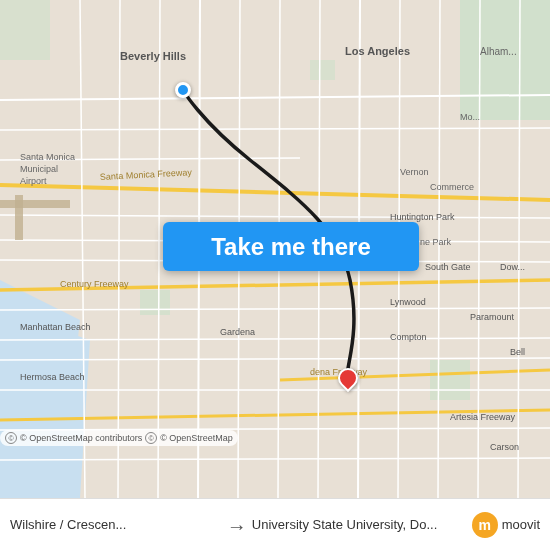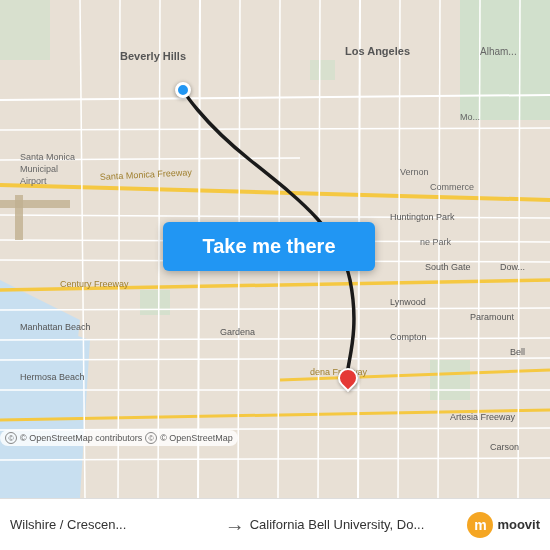--- a/index.html
+++ b/index.html
@@ -25,27 +25,27 @@
       width: 100%;
       height: 100%;
       position: absolute;
       top: 0; left: 0;
     }
 
     #take-me-there-btn {
       position: absolute;
       top: 222px;
       left: 163px;
-      width: 212px;
+      width: 256px;
       height: 49px;
       background: #2196F3;
       color: white;
       border: none;
       border-radius: 6px;
-      font-size: 20px;
+      font-size: 24px;
       font-weight: bold;
       cursor: pointer;
       z-index: 10;
       display: flex;
       align-items: center;
       justify-content: center;
       box-shadow: 0 2px 8px rgba(0,0,0,0.3);
     }
 
     #footer {
@@ -98,21 +98,21 @@
       height: 26px;
       display: flex;
       align-items: center;
       justify-content: center;
       font-weight: bold;
       font-size: 14px;
     }
 
     .moovit-text {
       font-size: 13px;
-      font-weight: bold;
+      font-weight: normal;
       color: #333;
     }
 
     #attribution {
       position: absolute;
       bottom: 52px;
       left: 0;
       background: rgba(255,255,255,0.8);
       font-size: 9px;
       color: #555;
@@ -284,21 +284,21 @@
     </div>
 
   </div>
 
   <div id="footer">
     <div id="footer-from">
       <span class="footer-label">Wilshire / Crescen...</span>
     </div>
     <span class="footer-arrow">→</span>
     <div id="footer-to">
-      <span class="footer-label">California Bell University, Do...</span>
+      <span class="footer-label">University State University, Do...</span>
     </div>
     <div id="moovit-logo">
       <div class="moovit-m">m</div>
       <span class="moovit-text">moovit</span>
     </div>
   </div>
 
 </div>
 
 </body></html>

